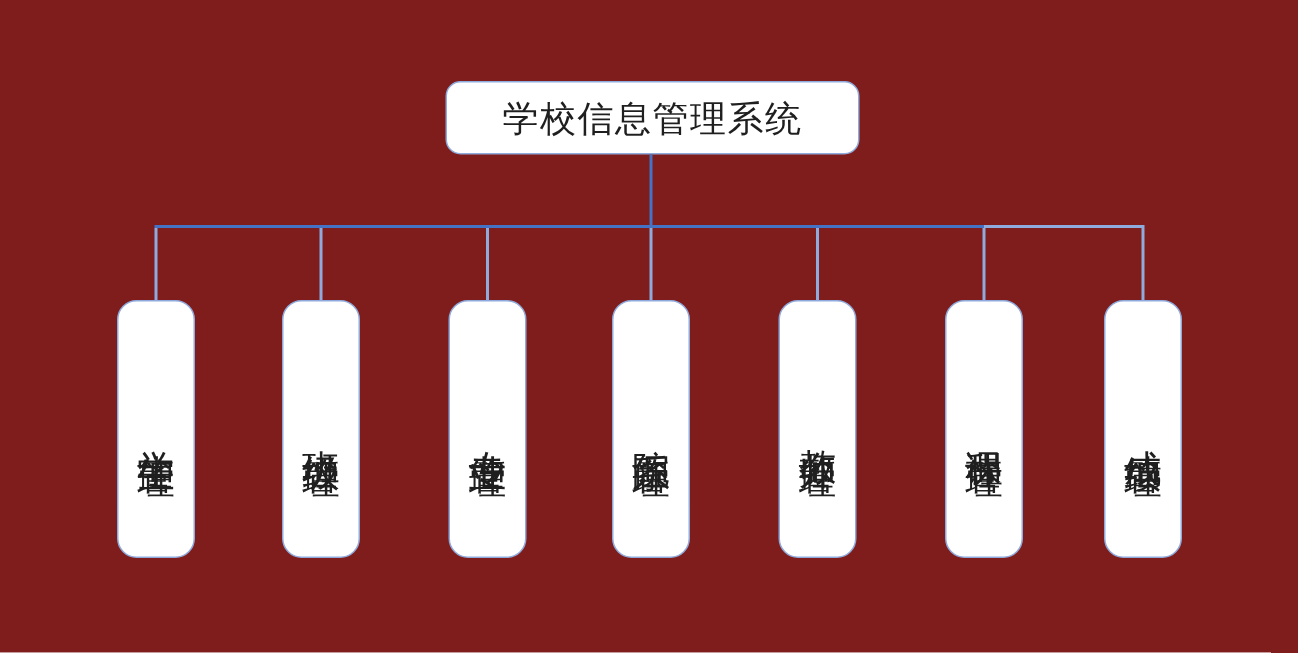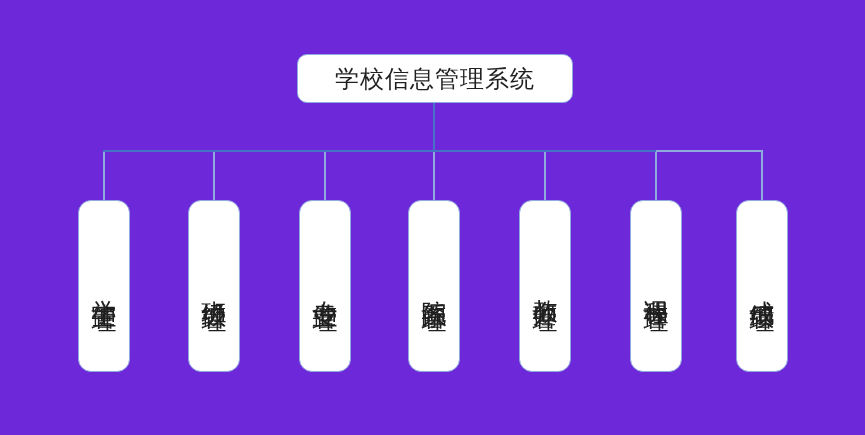--- a/index.html
+++ b/index.html
@@ -4,21 +4,21 @@
 <style>
   html, body {
     margin: 0;
     padding: 0;
     background: #ffffff;
   }
   .canvas {
     position: relative;
     width: 865px;
     height: 435px;
-    background: #6d28d9;
+    background: #7f1d1d;
     font-family: "DejaVu Sans", "Liberation Sans", sans-serif;
     overflow: hidden;
   }
   .node {
     position: absolute;
     background: #ffffff;
     border: 1.6px solid #8faadc;
     box-sizing: border-box;
     display: flex;
     align-items: center;

